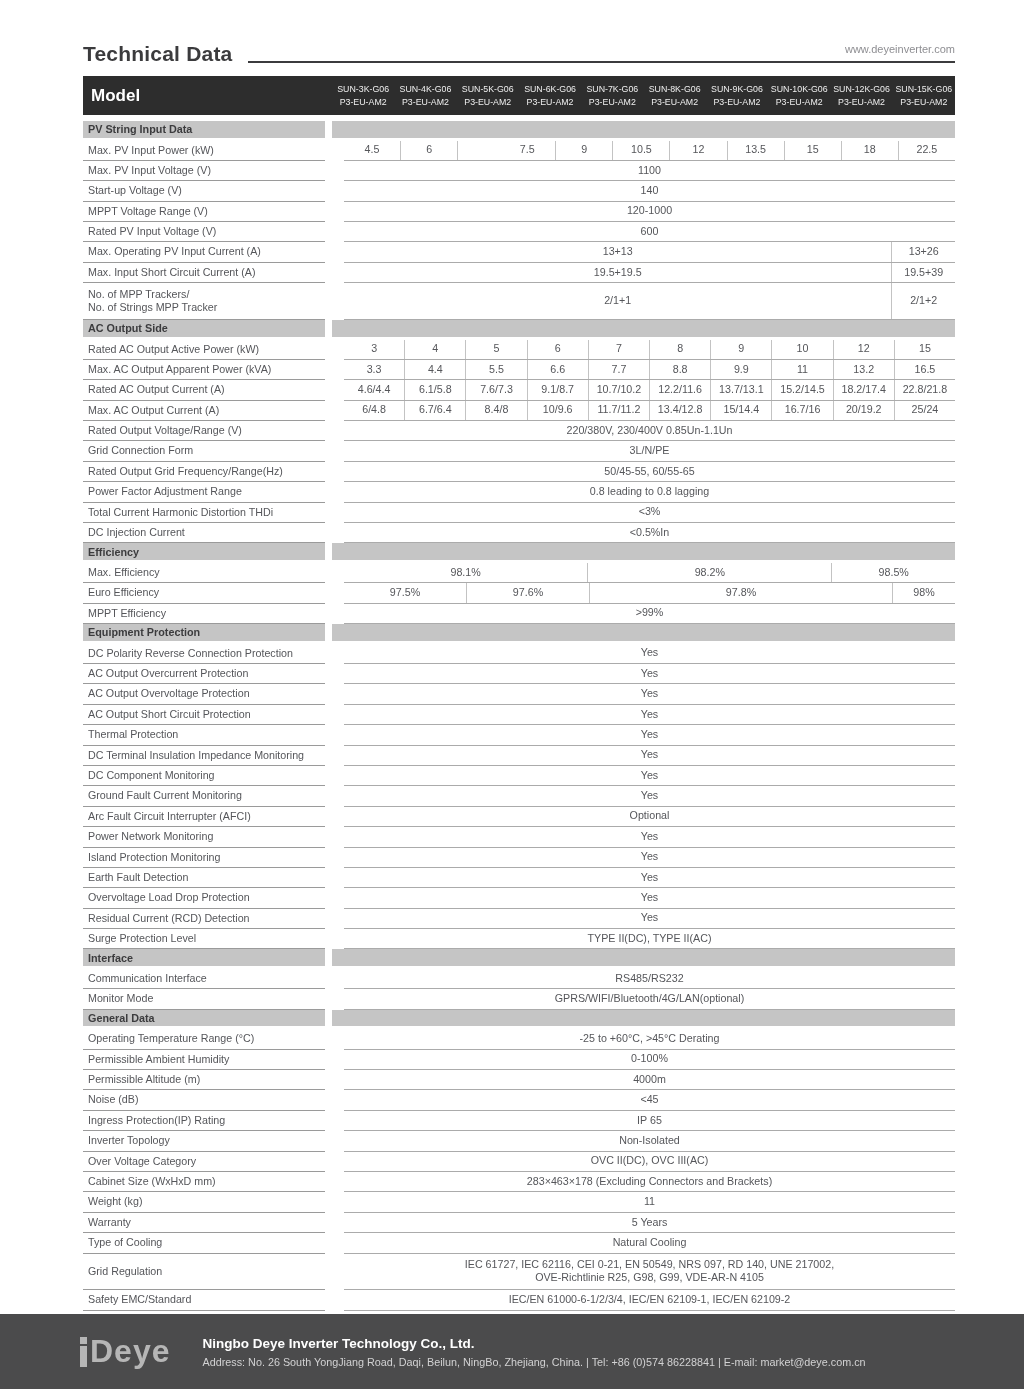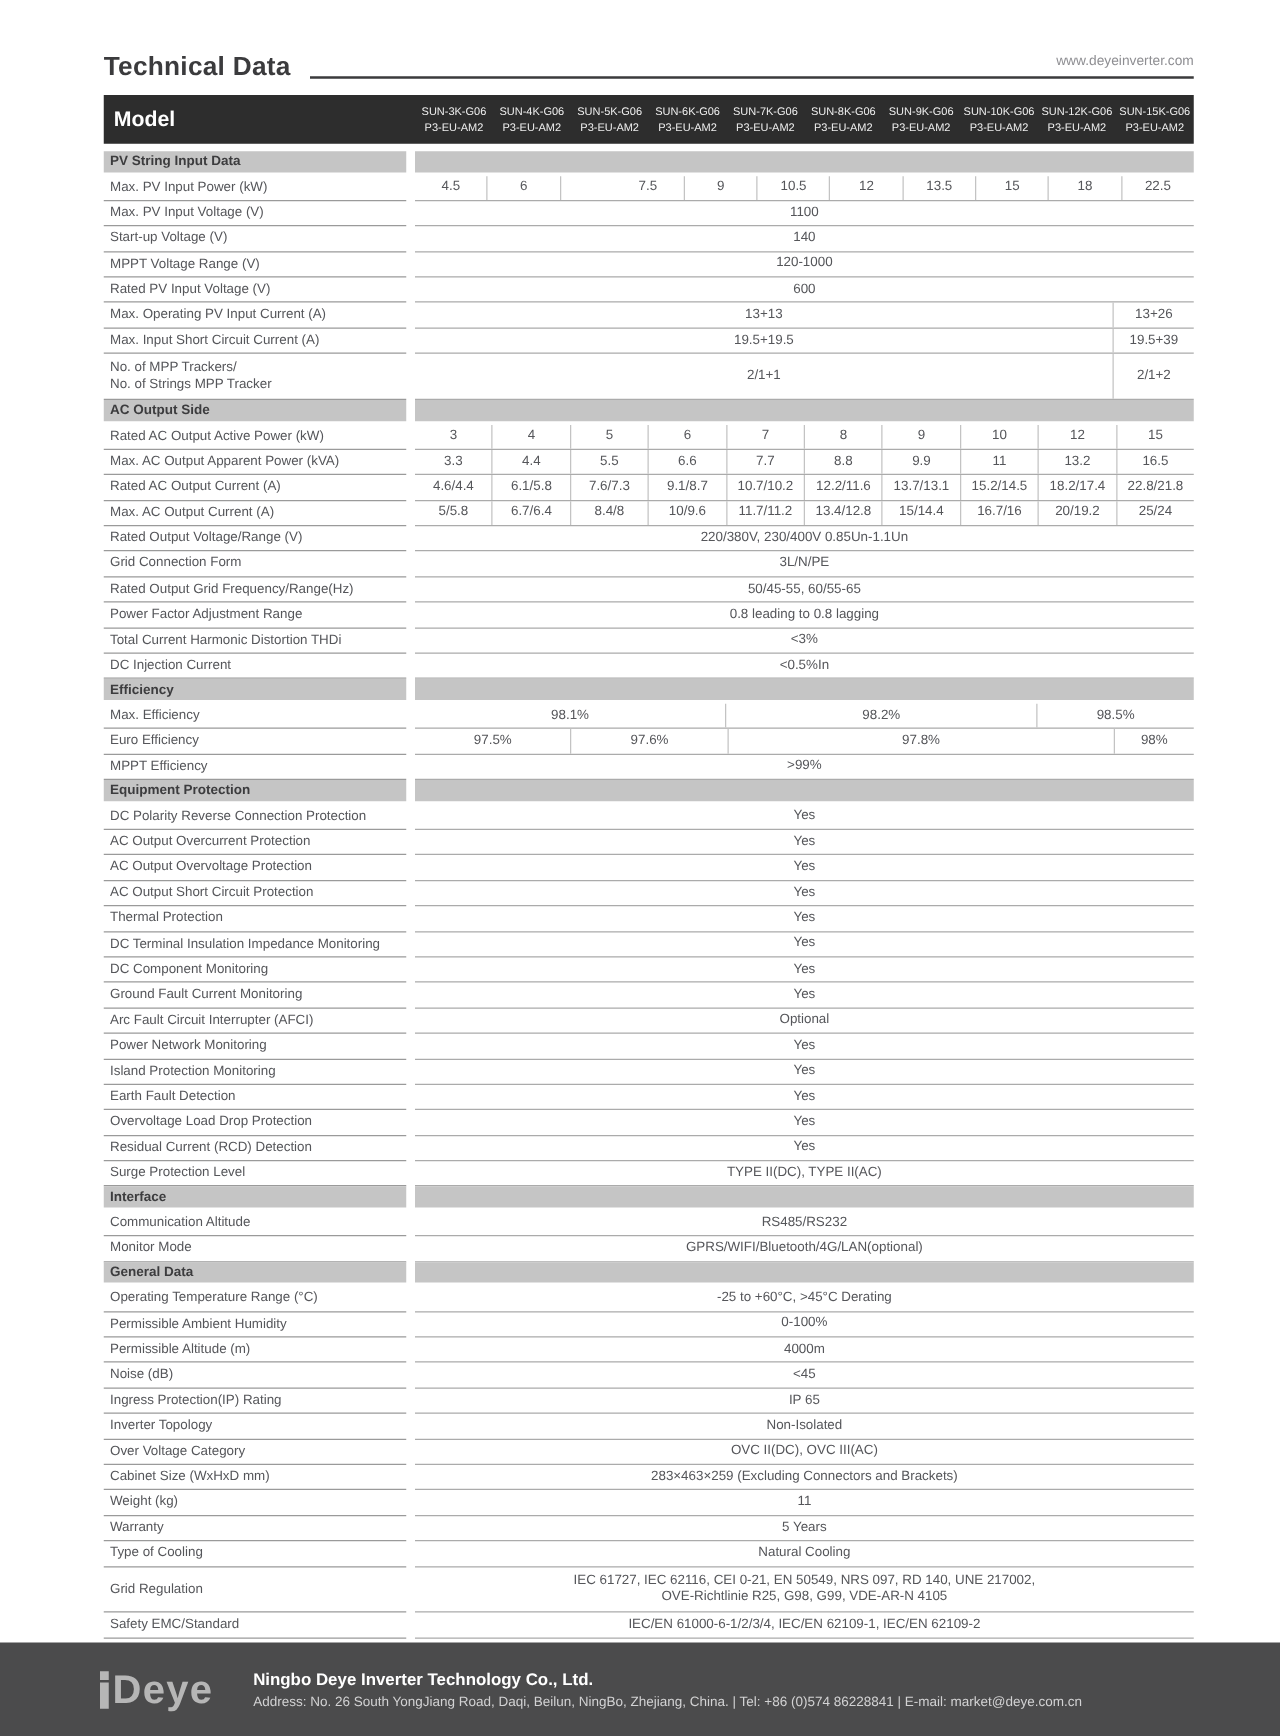--- a/index.html
+++ b/index.html
@@ -24,21 +24,21 @@
   .mcol { flex:1; color:#efefef; font-size:8.8px; line-height:1.4; display:flex; flex-direction:column; justify-content:center; text-align:center; }
 
   .hdr-gap { height:6px; }
 
   
   .secbar { display:flex; height:16.5px; margin-bottom:3px; }
   .secbar-label { width:242px; margin-right:7px; background:var(--section_bg,#c5c5c5); font-weight:bold; font-size:10.8px; color:#3c3c3e; display:flex; align-items:center; padding-left:5px; }
   .secbar-values { flex:1; background:var(--section_bg,#c5c5c5); }
 
   
-  .row { display:flex; height:20.4px; }
+  .row { display:flex; height:20.4px;gap:12px; }
   .row.tall { height:36.8px; }
   .rlabel { width:242px; margin-right:7px; border-bottom:1px solid #9a9a9a; font-size:10.7px; color:#55565a; display:flex; align-items:center; padding-left:5px; white-space:pre-line; line-height:1.25; }
   .rvals { flex:1; display:flex; border-bottom:1px solid #ababab; }
   .cell { display:flex; align-items:center; justify-content:center; font-size:10.7px; color:#55565a; text-align:center; white-space:pre-line; line-height:1.3; padding:0 1px; }
   .cell + .cell { border-left:1px solid #c3c3c3; }
 
   
   footer { position:absolute; left:0; bottom:0; width:1024px; height:75px; background:var(--footer_bg,#4b4b4c); display:flex; align-items:center; }
   .f-logo { margin-left:80px; display:flex; align-items:center; color:#b6b6b6; }
   .logo-mark { display:flex; flex-direction:column; align-items:center; margin-right:3px; }
@@ -218,21 +218,21 @@
             <div class="cell" style="flex: 1 1 0px;">12.2/11.6</div>
             <div class="cell" style="flex: 1 1 0px;">13.7/13.1</div>
             <div class="cell" style="flex: 1 1 0px;">15.2/14.5</div>
             <div class="cell" style="flex: 1 1 0px;">18.2/17.4</div>
             <div class="cell" style="flex: 1 1 0px;">22.8/21.8</div>
           </div>
         </div>
         <div class="row">
           <div class="rlabel">Max. AC Output Current (A)</div>
           <div class="rvals">
-            <div class="cell" style="flex: 1 1 0px;">5/5.8</div>
+            <div class="cell" style="flex: 1 1 0px;">6/4.8</div>
             <div class="cell" style="flex: 1 1 0px;">6.7/6.4</div>
             <div class="cell" style="flex: 1 1 0px;">8.4/8</div>
             <div class="cell" style="flex: 1 1 0px;">10/9.6</div>
             <div class="cell" style="flex: 1 1 0px;">11.7/11.2</div>
             <div class="cell" style="flex: 1 1 0px;">13.4/12.8</div>
             <div class="cell" style="flex: 1 1 0px;">15/14.4</div>
             <div class="cell" style="flex: 1 1 0px;">16.7/16</div>
             <div class="cell" style="flex: 1 1 0px;">20/19.2</div>
             <div class="cell" style="flex: 1 1 0px;">25/24</div>
           </div>
@@ -392,21 +392,21 @@
           <div class="rlabel">Surge Protection Level</div>
           <div class="rvals">
             <div class="cell" style="flex: 10 1 0px;">TYPE II(DC), TYPE II(AC)</div>
           </div>
         </div>
         <div class="secbar">
           <div class="secbar-label">Interface</div>
           <div class="secbar-values"></div>
         </div>
         <div class="row">
-          <div class="rlabel">Communication Altitude</div>
+          <div class="rlabel">Communication Interface</div>
           <div class="rvals">
             <div class="cell" style="flex: 10 1 0px;">RS485/RS232</div>
           </div>
         </div>
         <div class="row">
           <div class="rlabel">Monitor Mode</div>
           <div class="rvals">
             <div class="cell" style="flex: 10 1 0px;">GPRS/WIFI/Bluetooth/4G/LAN(optional)</div>
           </div>
         </div>
@@ -452,21 +452,21 @@
         </div>
         <div class="row">
           <div class="rlabel">Over Voltage Category</div>
           <div class="rvals">
             <div class="cell" style="flex: 10 1 0px;">OVC II(DC), OVC III(AC)</div>
           </div>
         </div>
         <div class="row">
           <div class="rlabel">Cabinet Size (WxHxD mm)</div>
           <div class="rvals">
-            <div class="cell" style="flex: 10 1 0px;">283×463×259 (Excluding Connectors and Brackets)</div>
+            <div class="cell" style="flex: 10 1 0px;">283×463×178 (Excluding Connectors and Brackets)</div>
           </div>
         </div>
         <div class="row">
           <div class="rlabel">Weight (kg)</div>
           <div class="rvals">
             <div class="cell" style="flex: 10 1 0px;">11</div>
           </div>
         </div>
         <div class="row">
           <div class="rlabel">Warranty</div>

